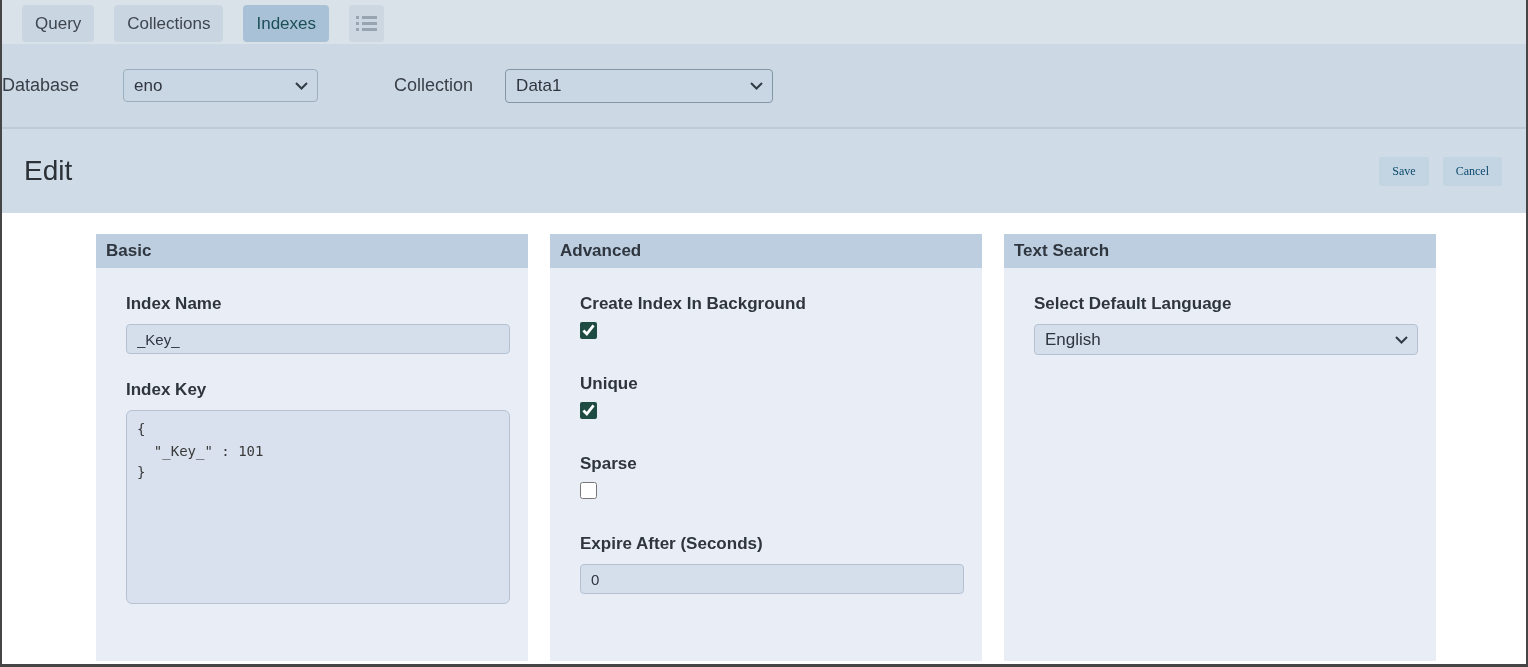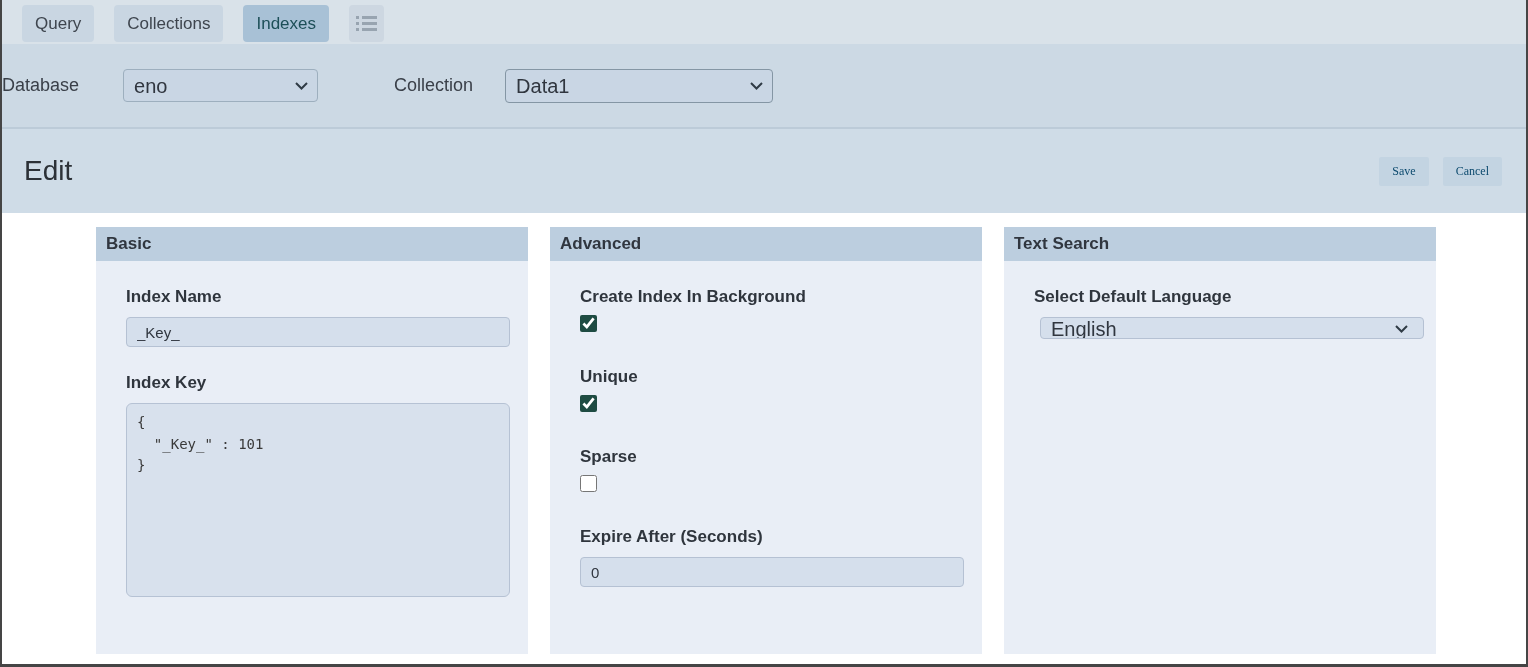--- a/index.html
+++ b/index.html
@@ -47,21 +47,21 @@
   .toolbar {
     height: 83px; flex: none;
     background: #ccd9e4;
     display: flex; align-items: center;
     font-size: 18px; color: #3a4049; gap: 32px;
   }
   .select-wrap { position: relative; display: inline-block; }
   select {
     appearance: none; -webkit-appearance: none;
     font-family: "Liberation Sans", sans-serif;
-    font-size: 20px; color: #30363f;
+    font-size: 17px; color: #30363f;
     background: #c9d6e4;
     border: 1px solid #9dafbe; border-radius: 4px;
     height: 33px; padding: 0 32px 0 10px;
     outline: none; width: 100%;
   }
   .select-wrap .chev {
     position: absolute; right: 10px; top: 50%;
     margin-top: -4px; pointer-events: none;
   }
   .db-select-wrap { width: 195px; margin-left: 12px; }
@@ -82,21 +82,21 @@
   .hdr-btn {
     font-family: Liberation Serif, serif;
     font-size: 12px; color: #0c4a6e;
     background: #c3d4e2; border: none; border-radius: 2px;
     padding: 7px 13px; margin-left: 14px; cursor: pointer;
   }
 
   
   .main {
     flex: 1; background: #ffffff;
-    padding: 14px 94px 0;
+    padding: 21px 94px 0;
     display: flex; gap: 22px; align-items: flex-start;
   }
   .panel { width: 432px; flex: none; height: 427px; display: flex; flex-direction: column; }
   .panel-header {
     flex: none; height: 34px; line-height: 34px;
     background: #bccedf; padding-left: 10px;
     font-size: 17px; font-weight: bold; color: #30363f;
   }
   .panel-body { flex: 1; background: #e9eef6; padding: 26px 18px 0 30px; }
   .field-label {
@@ -225,21 +225,21 @@
         </div>
       </div>
     </div>
 
     <div class="panel">
       <div class="panel-header">Text Search</div>
       <div class="panel-body">
         <div class="group">
           <label class="field-label">Select Default Language</label>
           <span class="select-wrap" style="display:block;">
-            <select style="height:22px;background:#d5dfec;border-color:#b5c1d3;margin-left:6px;">
+            <select style="height:31px;background:#d5dfec;border-color:#b5c1d3;">
               <option>English</option>
             </select>
             <svg class="chev" width="13" height="8" viewBox="0 0 13 8">
               <polyline points="1,1 6.5,6.5 12,1" fill="none" stroke="#2f3b45" stroke-width="2"></polyline>
             </svg>
           </span>
         </div>
       </div>
     </div>
 

